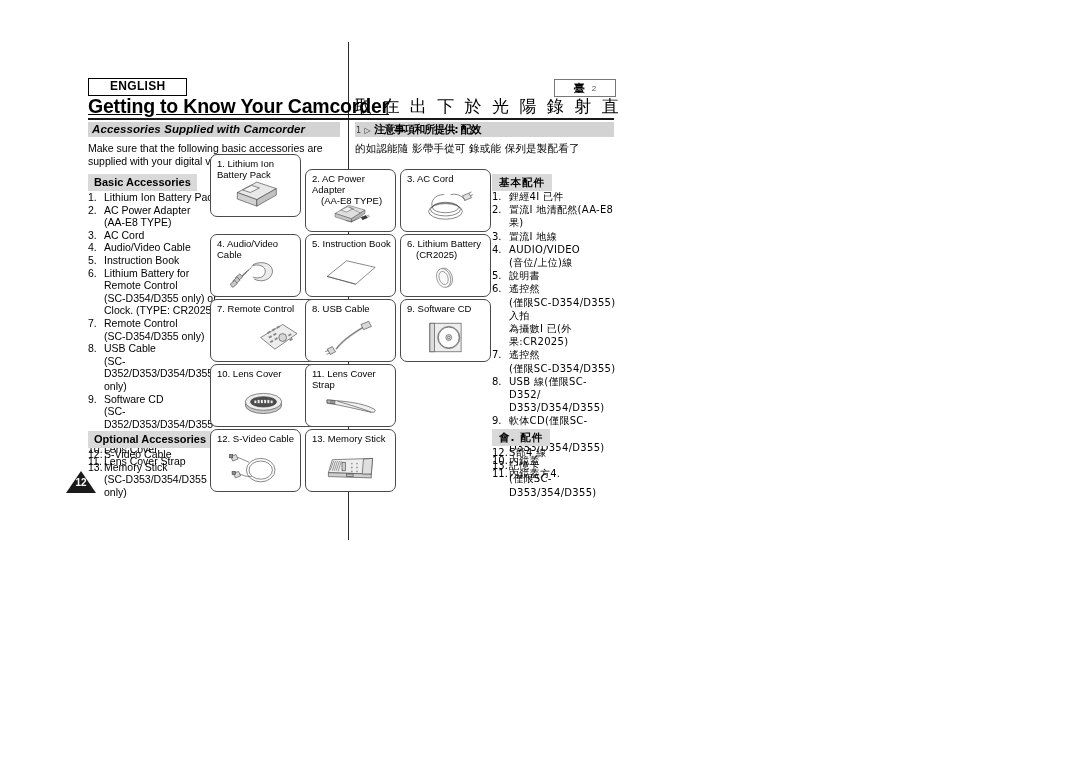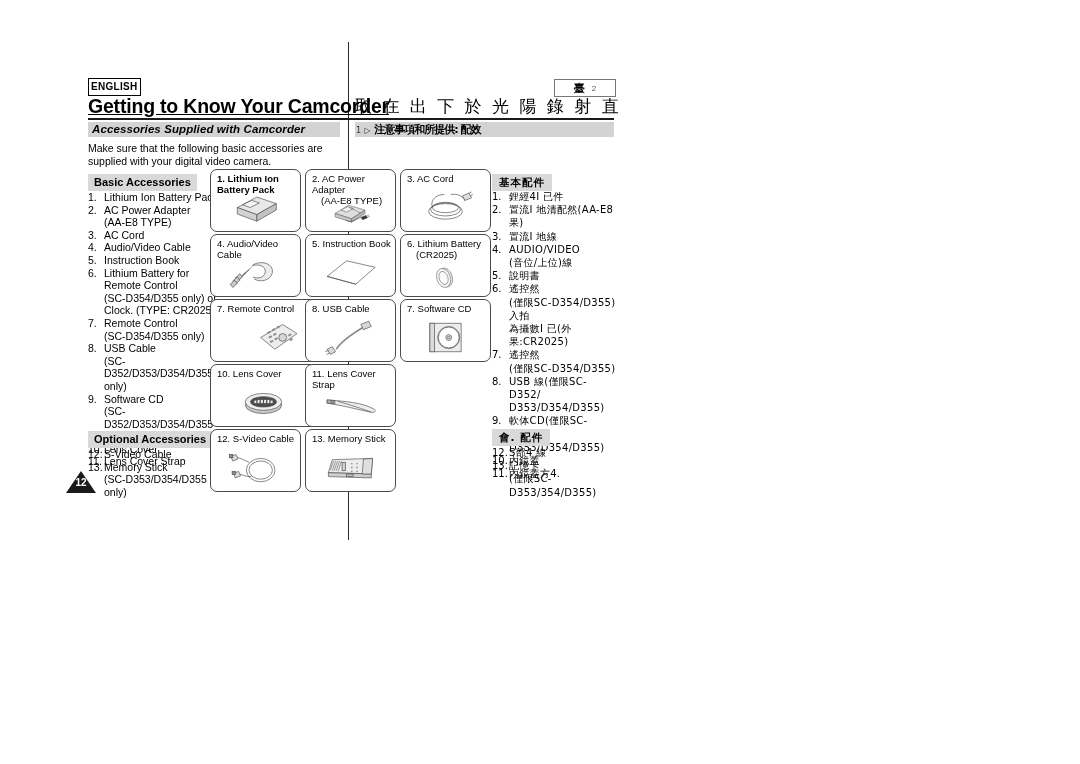--- a/index.html
+++ b/index.html
@@ -6,21 +6,21 @@
   body{width:1080px;height:764px;position:relative;overflow:hidden;
        font-family:"Liberation Sans",sans-serif;color:#000;}
 
   .page{position:absolute;left:0;top:0;width:1080px;height:764px;background:#fff;}
 
   
   .gutter{position:absolute;left:348px;top:42px;width:1px;height:498px;background:#2b2b2b;}
 
   
   .english-badge{position:absolute;left:88px;top:78px;border:1px solid #000;
-      padding:1px 2px 2px;font-size:10px;font-weight:bold;letter-spacing:.3px;line-height:13px;}
+      padding:1px 21px 2px;font-size:12px;font-weight:bold;letter-spacing:.3px;line-height:13px;}
   .title-en{position:absolute;left:88px;top:95px;font-size:19.5px;font-weight:bold;
       letter-spacing:-.2px;line-height:22px;white-space:nowrap;text-decoration:underline;}
   .title-cn{position:absolute;left:355px;top:95px;font-size:17px;line-height:22px;
       letter-spacing:2.5px;white-space:nowrap;font-family:"DejaVu Sans",sans-serif;}
   .page-num-box{position:absolute;left:554px;top:79px;width:60px;height:16px;border:1px solid #777;
       display:flex;align-items:center;justify-content:center;gap:7px;}
   .page-num-box .cn{font-size:11px;font-weight:bold;font-family:"DejaVu Sans",sans-serif;}
   .page-num-box .n{font-size:8px;color:#555;}
   .hrule{position:absolute;left:88px;top:118px;width:526px;height:2px;background:#1a1a1a;}
 
@@ -102,20 +102,21 @@
   <div class="bar-label-en">Accessories Supplied with Camcorder</div>
 
   <div class="bar bar-cn"></div>
   <div class="bar-label-cn">
     <span class="sm">1</span>
     <span class="sm">▷</span>
     <span class="gl">注意事項和所提供: 配效</span>
   </div>
 
   <div class="intro-en">Make sure that the following basic accessories are supplied with your digital video camera.</div>
+  <div class="intro-cn">的如認能隨 影帶手從可 錄或能 保列是製配看了</div>
 
   <div class="sub-head sh-basic">Basic Accessories</div>
   <div class="list list-basic" id="list-basic-en">
       <div class="li">
         <span class="num">1.</span>
         <span class="txt">Lithium Ion Battery Pack</span>
       </div>
       <div class="li">
         <span class="num">2.</span>
         <span class="txt">AC Power Adapter</span>
@@ -241,21 +242,21 @@
         <span class="txt">S部4 線</span>
       </div>
       <div class="li">
         <span class="num">13.</span>
         <span class="txt">記憶卡</span>
       </div>
       <div class="cont">(僅限SC-D353/354/D355)</div>
     </div>
 
   <div id="grid-host">
-      <div class="box" style="left: 210px; top: 169px; width: 89px; height: 61px; font-weight: bold;">
+      <div class="box" style="left: 210px; top: 154px; width: 89px; height: 61px;">
         <div class="cap">1. Lithium Ion Battery Pack</div>
         <div class="art">
           <svg viewBox="0 0 100 60">
             <g stroke="#4a4a4a" fill="none" stroke-width="1">
               <path d="M22 30 L52 14 L82 24 L52 41 Z" fill="#e8e8e8"></path>
               <path d="M22 30 L22 40 L52 51 L52 41 Z" fill="#d2d2d2"></path>
               <path d="M52 41 L82 24 L82 34 L52 51 Z" fill="#c2c2c2"></path>
               <path d="M30 26 L44 19 L56 23 L42 30 Z" fill="#f4f4f4"></path>
             </g>
           </svg>
@@ -362,21 +363,21 @@
               <path d="M28 48 C36 36 50 26 70 14" stroke-width="3" stroke="#b9b9b9"></path>
               <path d="M28 48 C36 36 50 26 70 14"></path>
               <path d="M66 10 l12 -5 l4 8 l-12 5 Z" fill="#d8d8d8"></path>
               <path d="M22 44 l-8 4 l5 8 l8 -4 Z" fill="#d8d8d8"></path>
               <path d="M16 50 l-5 2 M18 54 l-5 2"></path>
             </g>
           </svg>
         </div>
       </div>
       <div class="box" style="left: 400px; top: 299px; width: 89px; height: 61px;">
-        <div class="cap">7. Software CD</div>
+        <div class="cap">9. Software CD</div>
         <div class="art">
           <svg viewBox="0 0 100 60">
             <g stroke="#4a4a4a" fill="none" stroke-width="1">
               <rect x="26" y="8" width="48" height="44" fill="#ededed"></rect>
               <rect x="26" y="8" width="7" height="44" fill="#dcdcdc"></rect>
               <circle cx="55" cy="30" r="17" fill="#fff"></circle>
               <circle cx="55" cy="30" r="16"></circle>
               <circle cx="55" cy="30" r="4.5" fill="#e6e6e6"></circle>
               <circle cx="55" cy="30" r="2"></circle>
             </g>

